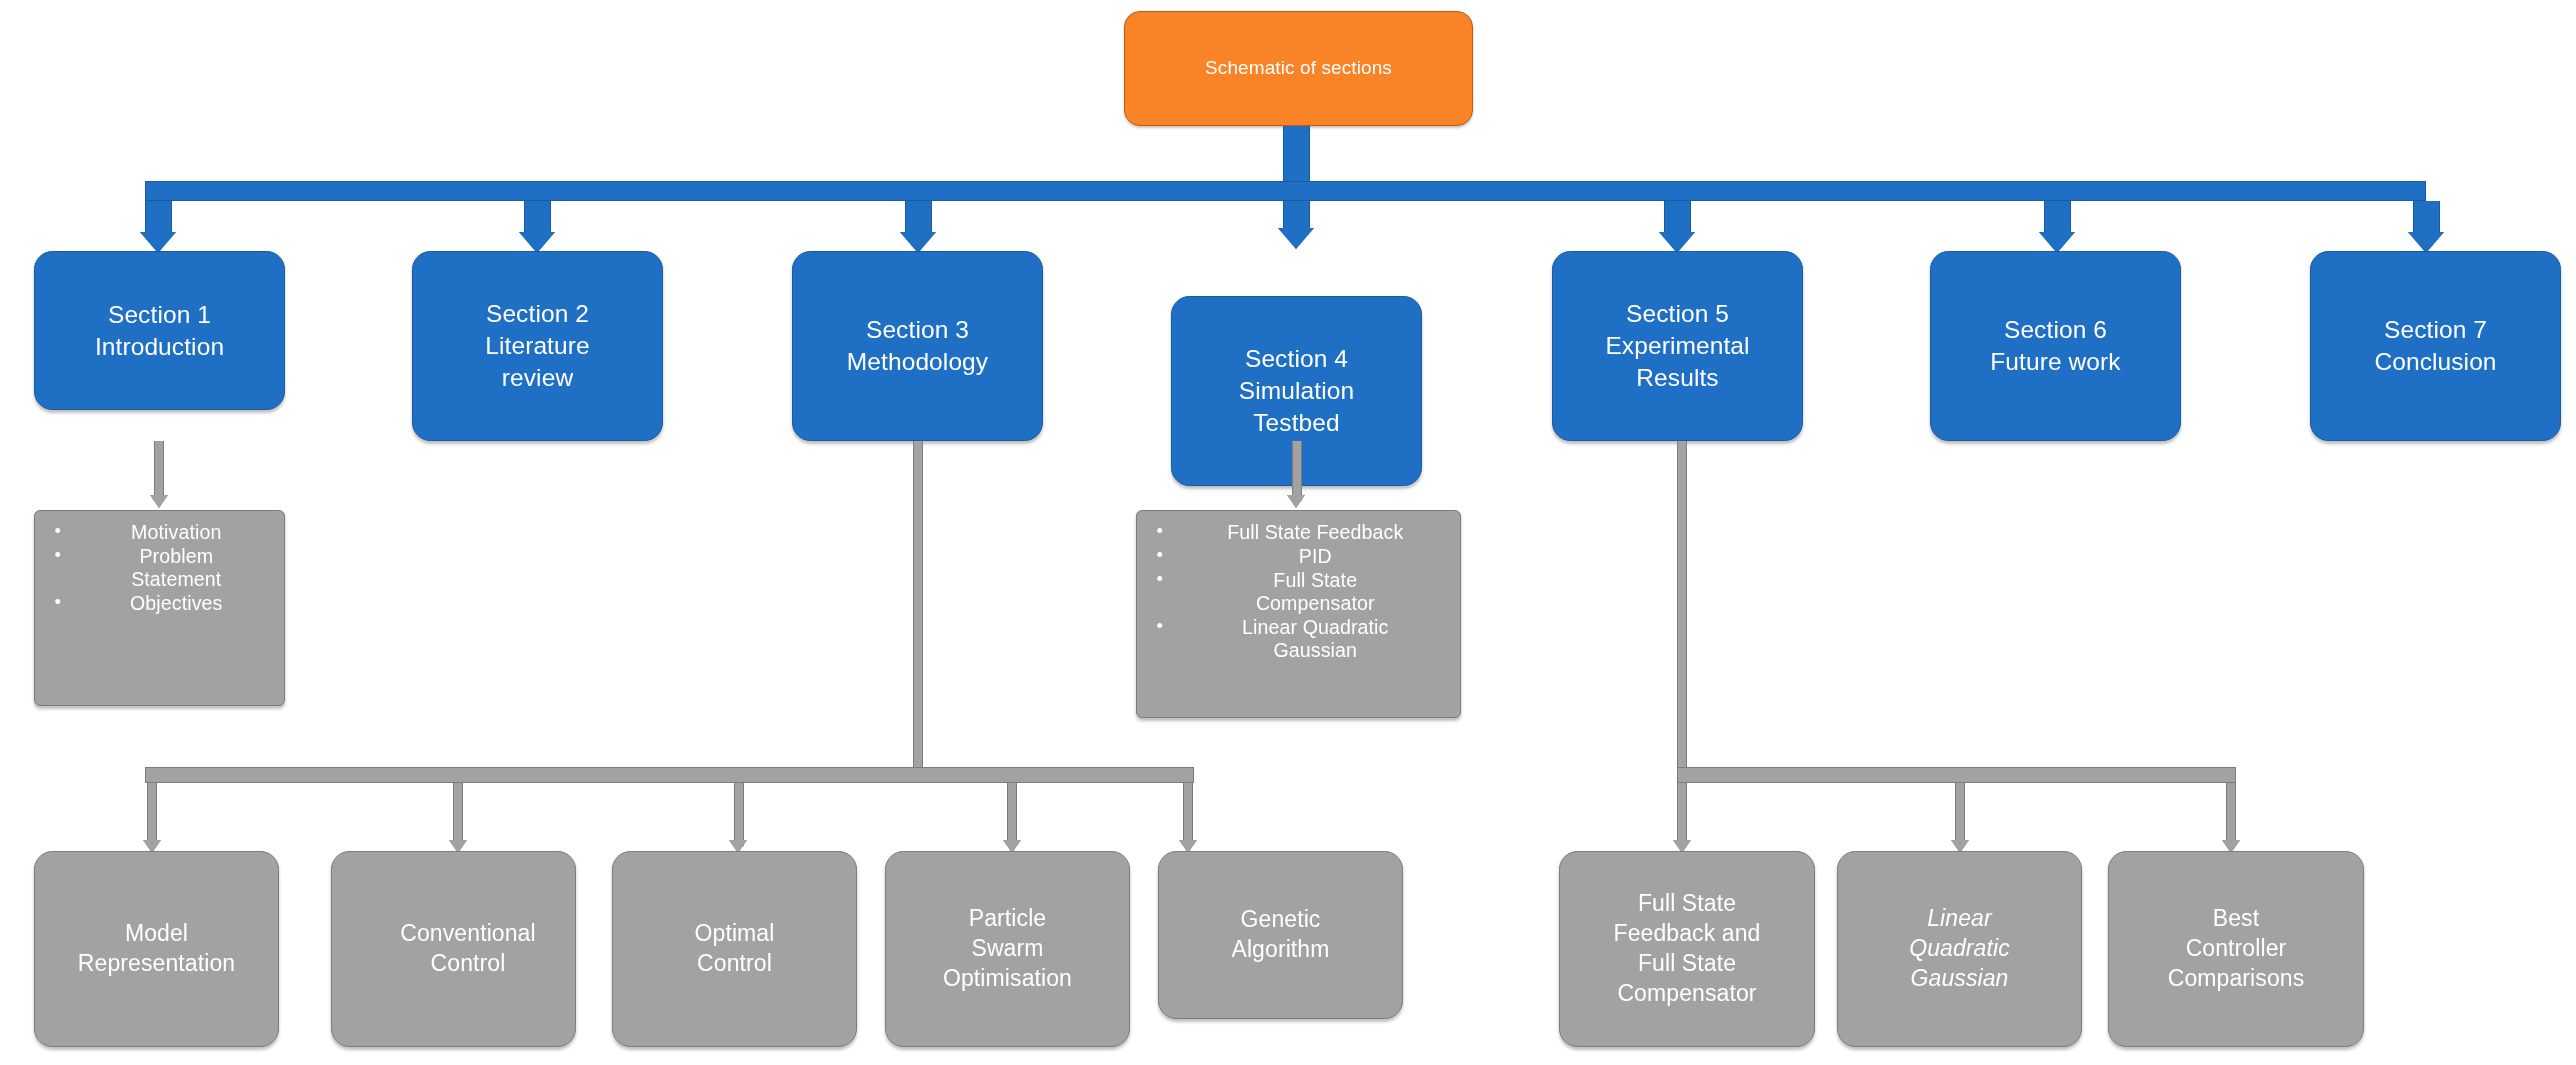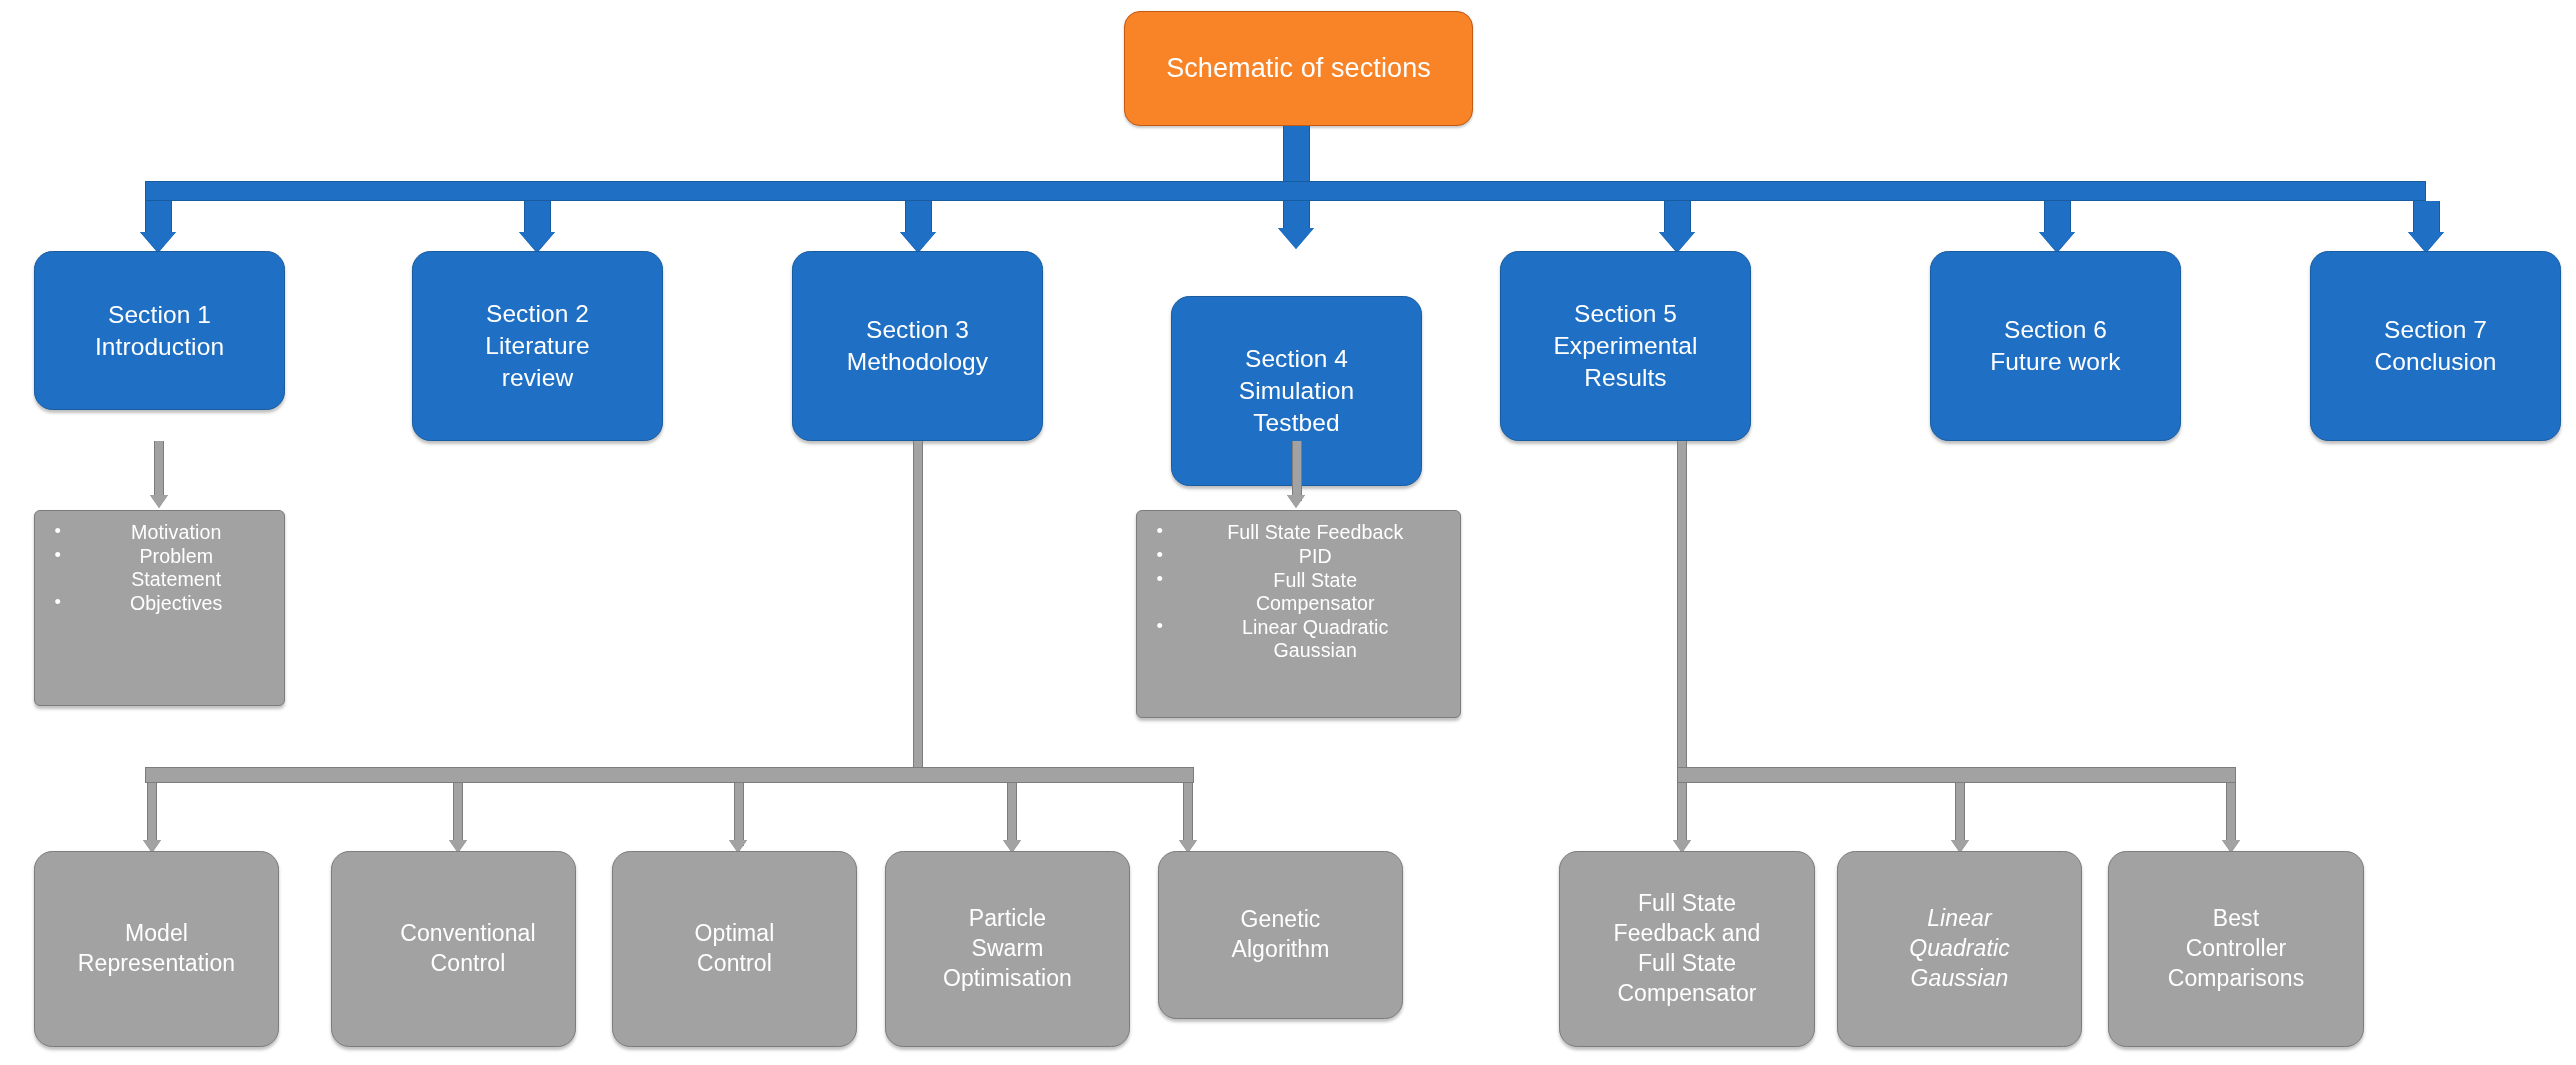--- a/index.html
+++ b/index.html
@@ -4,21 +4,21 @@
 <style>
   html,body{margin:0;padding:0;background:#ffffff;}
   body{font-family:"Liberation Sans", sans-serif;}
   #stage{position:relative;width:2576px;height:1065px;background:#ffffff;overflow:hidden;}
 
   
   .node{position:absolute;box-sizing:border-box;display:flex;align-items:center;
         justify-content:center;text-align:center;color:#ffffff;border-radius:18.4px;
         line-height:1.30;letter-spacing:0.1px;}
   .node.root{background:#F98327;border:1.8px solid #C25A12;border-radius:16px;
-             font-size:27px;box-shadow:0 1.8px 2.4px rgba(0,0,0,.22);}
+             font-size:19px;box-shadow:0 1.8px 2.4px rgba(0,0,0,.22);}
   .node.section{background:#1F70C4;border:1.8px solid #185C9F;
                 font-size:24.5px;box-shadow:0 2.4px 3.1px rgba(0,0,0,.25);}
   .node.sub{background:#A2A2A2;border:1.8px solid #7C7C7C;
             font-size:23px;box-shadow:0 2.4px 3.1px rgba(0,0,0,.25);}
   .node.bullets{background:#A2A2A2;border:1.8px solid #7C7C7C;border-radius:6px;
                 display:block;padding:9.8px 8.6px 9.8px 6.1px;box-shadow:0 2.4px 3.1px rgba(0,0,0,.25);}
   .node .lbl{display:block;white-space:pre-line;}
 
   ul.blist{list-style:none;margin:0;padding:0;}
   ul.blist li{position:relative;color:#ffffff;font-size:19.6px;line-height:1.17;
@@ -85,21 +85,21 @@
     <span class="lbl">Section 3
 Methodology</span>
   </div>
 
   <div class="node section" style="left:1171px;top:251px;width:251px;height:190px;margin-top:45px;">
     <span class="lbl">Section 4
 Simulation
 Testbed</span>
   </div>
 
-  <div class="node section" style="left:1500px;top:251px;width:251px;height:190px;">
+  <div class="node section" style="left:1552px;top:251px;width:251px;height:190px;">
     <span class="lbl">Section 5
 Experimental
 Results</span>
   </div>
 
   <div class="node section" style="left:1930px;top:251px;width:251px;height:190px;">
     <span class="lbl">Section 6
 Future work</span>
   </div>
 

